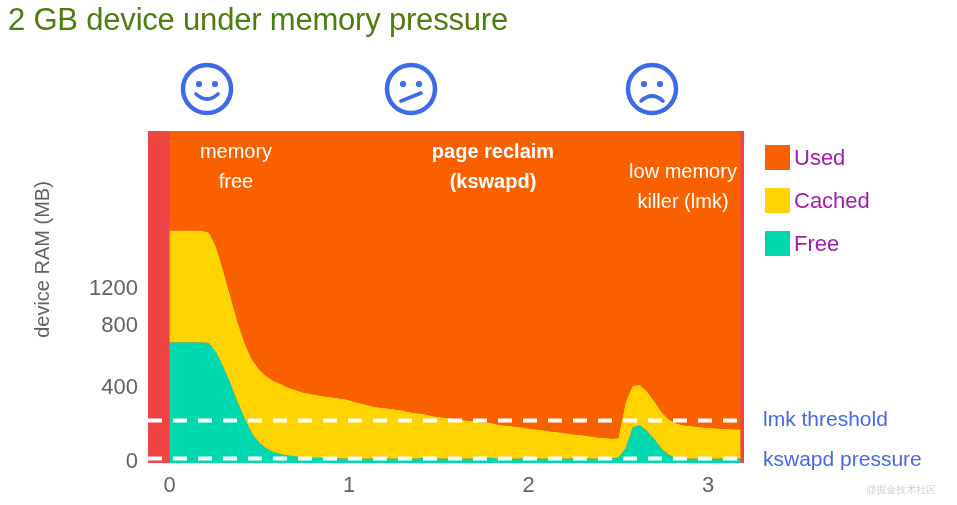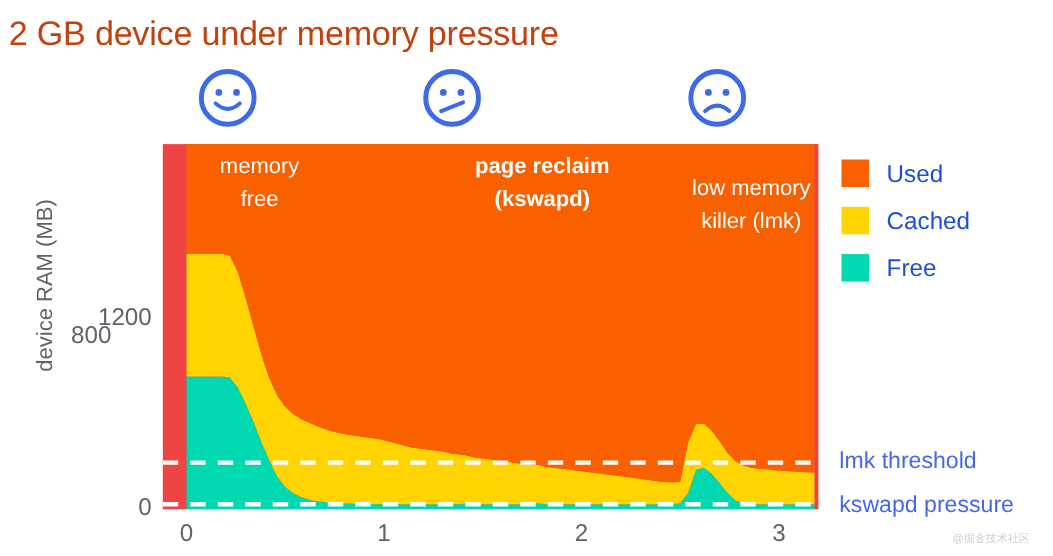--- a/index.html
+++ b/index.html
@@ -15,24 +15,23 @@
     font-family: "Liberation Sans", sans-serif;
     -webkit-font-smoothing: antialiased;
   }
 
   
   #page-title {
     position: absolute;
     left: 8px;
     top: 2px;
     font-size: 31px;
-    color: #c2410c;
+    color: #4d7c0f;
     letter-spacing: -0.2px;
     white-space: nowrap;
-    margin-top: 11px;
   }
 
   
   .face {
     position: absolute;
     width: 56px;
     height: 56px;
     top: 61px;
   }
   #face-happy   { left: 179px; }
@@ -111,23 +110,23 @@
     display: flex;
     align-items: center;
     height: 43px;
   }
   .legend-swatch {
     width: 25px;
     height: 25px;
     flex: 0 0 auto;
   }
   .legend-label {
-    margin-left: 16px;
+    margin-left: 4px;
     font-size: 22px;
-    color: #1d4ed8;
+    color: #a21caf;
     white-space: nowrap;
   }
 
   
   .threshold-label {
     position: absolute;
     left: 751px;
     font-size: 21px;
     color: #4668E8;
     white-space: nowrap;
@@ -172,21 +171,22 @@
     <circle cx="28" cy="28" r="24" fill="none" stroke="#3D6AE8" stroke-width="4.5"></circle>
     <circle cx="20" cy="23" r="3.1" fill="#3D6AE8"></circle>
     <circle cx="36" cy="23" r="3.1" fill="#3D6AE8"></circle>
     <path d="M17 40 Q28 30 39 40" fill="none" stroke="#3D6AE8" stroke-width="3.6" stroke-linecap="round"></path>
   </svg>
 </div>
 
 <div id="y-axis-title">device RAM (MB)</div>
 <div id="y-ticks">
     <div class="ytick" style="top: 448px;">0</div>
-    <div class="ytick" style="top: 292px; text-align: center;">800</div>
+    <div class="ytick" style="top: 374.222px;">400</div>
+    <div class="ytick" style="top: 312px;">800</div>
     <div class="ytick" style="top: 226.667px; margin-top: 48px;">1200</div>
   </div>
 
 <div id="plot">
   <svg id="plot-svg" width="596" height="332" viewBox="0 0 596 332" preserveAspectRatio="none">
       <path d="M 21.54 211.19 L 32.31 211.19 L 43.08 211.19 L 53.86 211.19 L 61.04 212.11 L 68.22 221.33 L 75.40 236.09 L 82.58 252.69 L 89.76 271.13 L 96.94 287.73 L 104.12 302.49 L 111.30 311.71 L 118.48 317.24 L 125.66 320.93 L 132.84 323.15 L 140.02 324.62 L 147.20 325.36 L 154.39 325.91 L 161.57 326.47 L 168.75 326.84 L 175.93 327.02 L 183.11 327.20 L 190.29 327.20 L 197.47 327.39 L 204.65 327.39 L 211.83 327.39 L 219.01 327.39 L 226.19 327.39 L 233.37 327.39 L 240.55 327.39 L 247.73 327.39 L 254.92 327.39 L 262.10 327.39 L 269.28 327.39 L 276.46 326.47 L 283.64 327.39 L 290.82 327.39 L 298.00 327.39 L 305.18 327.39 L 312.36 327.39 L 319.54 327.39 L 326.72 327.39 L 333.90 327.39 L 341.08 326.47 L 348.27 327.39 L 355.45 327.39 L 362.63 327.39 L 369.81 327.39 L 376.99 327.39 L 384.17 327.39 L 391.35 327.39 L 398.53 327.39 L 405.71 327.39 L 412.89 327.39 L 420.07 327.39 L 427.25 327.39 L 434.43 327.39 L 441.61 327.39 L 448.80 327.39 L 455.98 327.39 L 463.16 327.39 L 470.34 326.47 L 477.52 317.24 L 484.70 296.03 L 491.88 294.19 L 499.06 299.72 L 506.24 308.02 L 513.42 317.24 L 520.60 323.70 L 527.78 326.47 L 534.96 327.39 L 542.14 327.39 L 549.33 327.39 L 556.51 327.39 L 563.69 327.39 L 570.87 327.39 L 578.05 327.39 L 585.23 327.39 L 592.41 327.39 L 592.41 332.00 L 585.23 332.00 L 578.05 332.00 L 570.87 332.00 L 563.69 332.00 L 556.51 332.00 L 549.33 332.00 L 542.14 332.00 L 534.96 332.00 L 527.78 332.00 L 520.60 332.00 L 513.42 332.00 L 506.24 332.00 L 499.06 332.00 L 491.88 332.00 L 484.70 332.00 L 477.52 332.00 L 470.34 332.00 L 463.16 332.00 L 455.98 332.00 L 448.80 332.00 L 441.61 332.00 L 434.43 332.00 L 427.25 332.00 L 420.07 332.00 L 412.89 332.00 L 405.71 332.00 L 398.53 332.00 L 391.35 332.00 L 384.17 332.00 L 376.99 332.00 L 369.81 332.00 L 362.63 332.00 L 355.45 332.00 L 348.27 332.00 L 341.08 332.00 L 333.90 332.00 L 326.72 332.00 L 319.54 332.00 L 312.36 332.00 L 305.18 332.00 L 298.00 332.00 L 290.82 332.00 L 283.64 332.00 L 276.46 332.00 L 269.28 332.00 L 262.10 332.00 L 254.92 332.00 L 247.73 332.00 L 240.55 332.00 L 233.37 332.00 L 226.19 332.00 L 219.01 332.00 L 211.83 332.00 L 204.65 332.00 L 197.47 332.00 L 190.29 332.00 L 183.11 332.00 L 175.93 332.00 L 168.75 332.00 L 161.57 332.00 L 154.39 332.00 L 147.20 332.00 L 140.02 332.00 L 132.84 332.00 L 125.66 332.00 L 118.48 332.00 L 111.30 332.00 L 104.12 332.00 L 96.94 332.00 L 89.76 332.00 L 82.58 332.00 L 75.40 332.00 L 68.22 332.00 L 61.04 332.00 L 53.86 332.00 L 43.08 332.00 L 32.31 332.00 L 21.54 332.00 Z" fill="#00D9B0"></path>
       <path d="M 21.54 99.60 L 32.31 99.60 L 43.08 99.60 L 53.86 99.60 L 61.04 101.44 L 68.22 116.20 L 75.40 140.18 L 82.58 166.00 L 89.76 191.82 L 96.94 213.03 L 104.12 228.71 L 111.30 238.86 L 118.48 245.31 L 125.66 249.92 L 132.84 253.06 L 140.02 256.38 L 147.20 258.96 L 154.39 261.36 L 161.57 262.83 L 168.75 264.12 L 175.93 265.23 L 183.11 266.34 L 190.29 267.26 L 197.47 268.37 L 204.65 270.21 L 211.83 272.06 L 219.01 273.90 L 226.19 275.74 L 233.37 276.67 L 240.55 277.59 L 247.73 278.51 L 254.92 279.43 L 262.10 281.28 L 269.28 282.20 L 276.46 283.12 L 283.64 284.97 L 290.82 285.89 L 298.00 286.81 L 305.18 287.73 L 312.36 288.66 L 319.54 289.58 L 326.72 290.50 L 333.90 291.42 L 341.08 291.42 L 348.27 293.27 L 355.45 294.19 L 362.63 295.11 L 369.81 296.03 L 376.99 296.96 L 384.17 297.88 L 391.35 298.80 L 398.53 299.72 L 405.71 300.64 L 412.89 301.57 L 420.07 302.49 L 427.25 303.41 L 434.43 304.33 L 441.61 305.26 L 448.80 306.18 L 455.98 307.10 L 463.16 307.47 L 470.34 307.10 L 477.52 271.13 L 484.70 254.53 L 491.88 253.98 L 499.06 260.62 L 506.24 270.21 L 513.42 280.72 L 520.60 288.29 L 527.78 292.16 L 534.96 294.19 L 542.14 295.11 L 549.33 295.66 L 556.51 296.40 L 563.69 296.96 L 570.87 297.51 L 578.05 297.88 L 585.23 298.25 L 592.41 298.62 L 592.41 327.39 L 585.23 327.39 L 578.05 327.39 L 570.87 327.39 L 563.69 327.39 L 556.51 327.39 L 549.33 327.39 L 542.14 327.39 L 534.96 327.39 L 527.78 326.47 L 520.60 323.70 L 513.42 317.24 L 506.24 308.02 L 499.06 299.72 L 491.88 294.19 L 484.70 296.03 L 477.52 317.24 L 470.34 326.47 L 463.16 327.39 L 455.98 327.39 L 448.80 327.39 L 441.61 327.39 L 434.43 327.39 L 427.25 327.39 L 420.07 327.39 L 412.89 327.39 L 405.71 327.39 L 398.53 327.39 L 391.35 327.39 L 384.17 327.39 L 376.99 327.39 L 369.81 327.39 L 362.63 327.39 L 355.45 327.39 L 348.27 327.39 L 341.08 326.47 L 333.90 327.39 L 326.72 327.39 L 319.54 327.39 L 312.36 327.39 L 305.18 327.39 L 298.00 327.39 L 290.82 327.39 L 283.64 327.39 L 276.46 326.47 L 269.28 327.39 L 262.10 327.39 L 254.92 327.39 L 247.73 327.39 L 240.55 327.39 L 233.37 327.39 L 226.19 327.39 L 219.01 327.39 L 211.83 327.39 L 204.65 327.39 L 197.47 327.39 L 190.29 327.20 L 183.11 327.20 L 175.93 327.02 L 168.75 326.84 L 161.57 326.47 L 154.39 325.91 L 147.20 325.36 L 140.02 324.62 L 132.84 323.15 L 125.66 320.93 L 118.48 317.24 L 111.30 311.71 L 104.12 302.49 L 96.94 287.73 L 89.76 271.13 L 82.58 252.69 L 75.40 236.09 L 68.22 221.33 L 61.04 212.11 L 53.86 211.19 L 43.08 211.19 L 32.31 211.19 L 21.54 211.19 Z" fill="#FFD400"></path>
       <path d="M 21.54 0.00 L 32.31 0.00 L 43.08 0.00 L 53.86 0.00 L 61.04 0.00 L 68.22 0.00 L 75.40 0.00 L 82.58 0.00 L 89.76 0.00 L 96.94 0.00 L 104.12 0.00 L 111.30 0.00 L 118.48 0.00 L 125.66 0.00 L 132.84 0.00 L 140.02 0.00 L 147.20 0.00 L 154.39 0.00 L 161.57 0.00 L 168.75 0.00 L 175.93 0.00 L 183.11 0.00 L 190.29 0.00 L 197.47 0.00 L 204.65 0.00 L 211.83 0.00 L 219.01 0.00 L 226.19 0.00 L 233.37 0.00 L 240.55 0.00 L 247.73 0.00 L 254.92 0.00 L 262.10 0.00 L 269.28 0.00 L 276.46 0.00 L 283.64 0.00 L 290.82 0.00 L 298.00 0.00 L 305.18 0.00 L 312.36 0.00 L 319.54 0.00 L 326.72 0.00 L 333.90 0.00 L 341.08 0.00 L 348.27 0.00 L 355.45 0.00 L 362.63 0.00 L 369.81 0.00 L 376.99 0.00 L 384.17 0.00 L 391.35 0.00 L 398.53 0.00 L 405.71 0.00 L 412.89 0.00 L 420.07 0.00 L 427.25 0.00 L 434.43 0.00 L 441.61 0.00 L 448.80 0.00 L 455.98 0.00 L 463.16 0.00 L 470.34 0.00 L 477.52 0.00 L 484.70 0.00 L 491.88 0.00 L 499.06 0.00 L 506.24 0.00 L 513.42 0.00 L 520.60 0.00 L 527.78 0.00 L 534.96 0.00 L 542.14 0.00 L 549.33 0.00 L 556.51 0.00 L 563.69 0.00 L 570.87 0.00 L 578.05 0.00 L 585.23 0.00 L 592.41 0.00 L 592.41 298.62 L 585.23 298.25 L 578.05 297.88 L 570.87 297.51 L 563.69 296.96 L 556.51 296.40 L 549.33 295.66 L 542.14 295.11 L 534.96 294.19 L 527.78 292.16 L 520.60 288.29 L 513.42 280.72 L 506.24 270.21 L 499.06 260.62 L 491.88 253.98 L 484.70 254.53 L 477.52 271.13 L 470.34 307.10 L 463.16 307.47 L 455.98 307.10 L 448.80 306.18 L 441.61 305.26 L 434.43 304.33 L 427.25 303.41 L 420.07 302.49 L 412.89 301.57 L 405.71 300.64 L 398.53 299.72 L 391.35 298.80 L 384.17 297.88 L 376.99 296.96 L 369.81 296.03 L 362.63 295.11 L 355.45 294.19 L 348.27 293.27 L 341.08 291.42 L 333.90 291.42 L 326.72 290.50 L 319.54 289.58 L 312.36 288.66 L 305.18 287.73 L 298.00 286.81 L 290.82 285.89 L 283.64 284.97 L 276.46 283.12 L 269.28 282.20 L 262.10 281.28 L 254.92 279.43 L 247.73 278.51 L 240.55 277.59 L 233.37 276.67 L 226.19 275.74 L 219.01 273.90 L 211.83 272.06 L 204.65 270.21 L 197.47 268.37 L 190.29 267.26 L 183.11 266.34 L 175.93 265.23 L 168.75 264.12 L 161.57 262.83 L 154.39 261.36 L 147.20 258.96 L 140.02 256.38 L 132.84 253.06 L 125.66 249.92 L 118.48 245.31 L 111.30 238.86 L 104.12 228.71 L 96.94 213.03 L 89.76 191.82 L 82.58 166.00 L 75.40 140.18 L 68.22 116.20 L 61.04 101.44 L 53.86 99.60 L 43.08 99.60 L 32.31 99.60 L 21.54 99.60 Z" fill="#F96000"></path>
       <line x1="0" x2="596" y1="289.5777777777778" y2="289.5777777777778" stroke="#FFFFFF" stroke-width="4" stroke-dasharray="14 11"></line>
       <line x1="0" x2="596" y1="327.3888888888889" y2="327.3888888888889" stroke="#FFFFFF" stroke-width="4" stroke-dasharray="14 11"></line>

